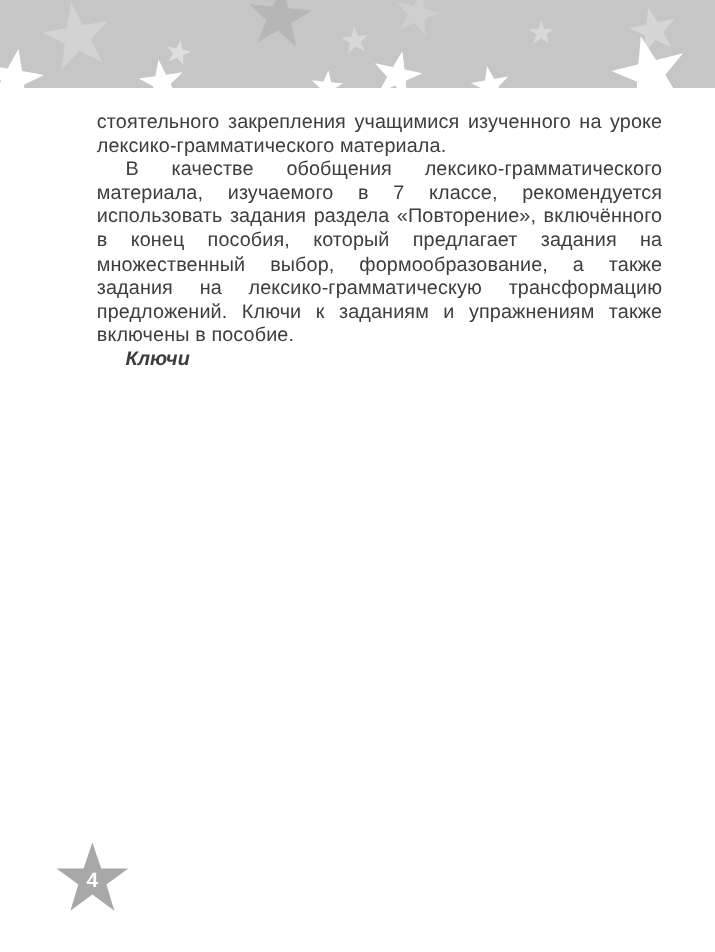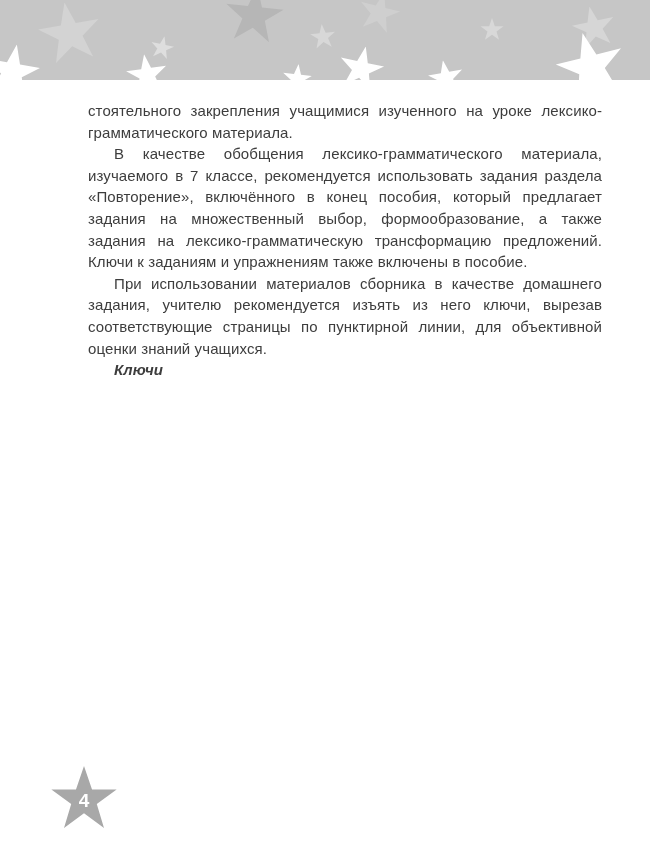--- a/index.html
+++ b/index.html
@@ -28,21 +28,21 @@
 
   
   .page-text {
     position: absolute;
     top: 100px;
     left: 88px;
     right: 48px;
   }
   .page-text p {
     margin: 0;
-    font-size: 15px;
+    font-size: 18px;
     line-height: 21.6px;
     color: #3d3d3d;
     text-align: justify;
     text-indent: 26px;
     letter-spacing: 0.1px;
   }
   .page-text p.continuation { text-indent: 0; }
   .authors {
     margin: 0;
     margin-top: 3px;
@@ -90,19 +90,18 @@
   <div class="star" style="left:126px; top:54px;  width:42px; height:42px; background:#ffffff; transform:rotate(-8deg);"></div>
   <div class="star" style="left:282px; top:64px;  width:30px; height:30px; background:#ffffff; transform:rotate(6deg);"></div>
   <div class="star" style="left:338px; top:46px;  width:46px; height:46px; background:#ffffff; transform:rotate(12deg);"></div>
   <div class="star" style="left:428px; top:60px;  width:36px; height:36px; background:#ffffff; transform:rotate(-10deg);"></div>
   <div class="star" style="left:556px; top:32px;  width:70px; height:70px; background:#ffffff; transform:rotate(-14deg);"></div>
 </div>
 
 <div class="page-text">
   <p class="continuation">стоятельного закрепления учащимися изученного на уроке лексико-грамматического материала.</p>
   <p>В качестве обобщения лексико-грамматического материала, изучаемого в 7 классе, рекомендуется использовать задания раздела «Повторение», включённого в конец пособия, который предлагает задания на множественный выбор, формообразование, а также задания на лексико-грамматическую трансформацию предложений. Ключи к заданиям и упражнениям также включены в пособие.</p>
-  <p>При использовании материалов сборника в качестве домашнего задания, учителю рекомендуется изъять из него ключи, вырезав соответствующие страницы по пунктирной линии, для объективной оценки знаний учащихся.</p>
   <p class="authors">Ключи</p>
 </div>
 
 <div class="page-star">
   <span class="num">4</span>
 </div>
 
 </body></html>

